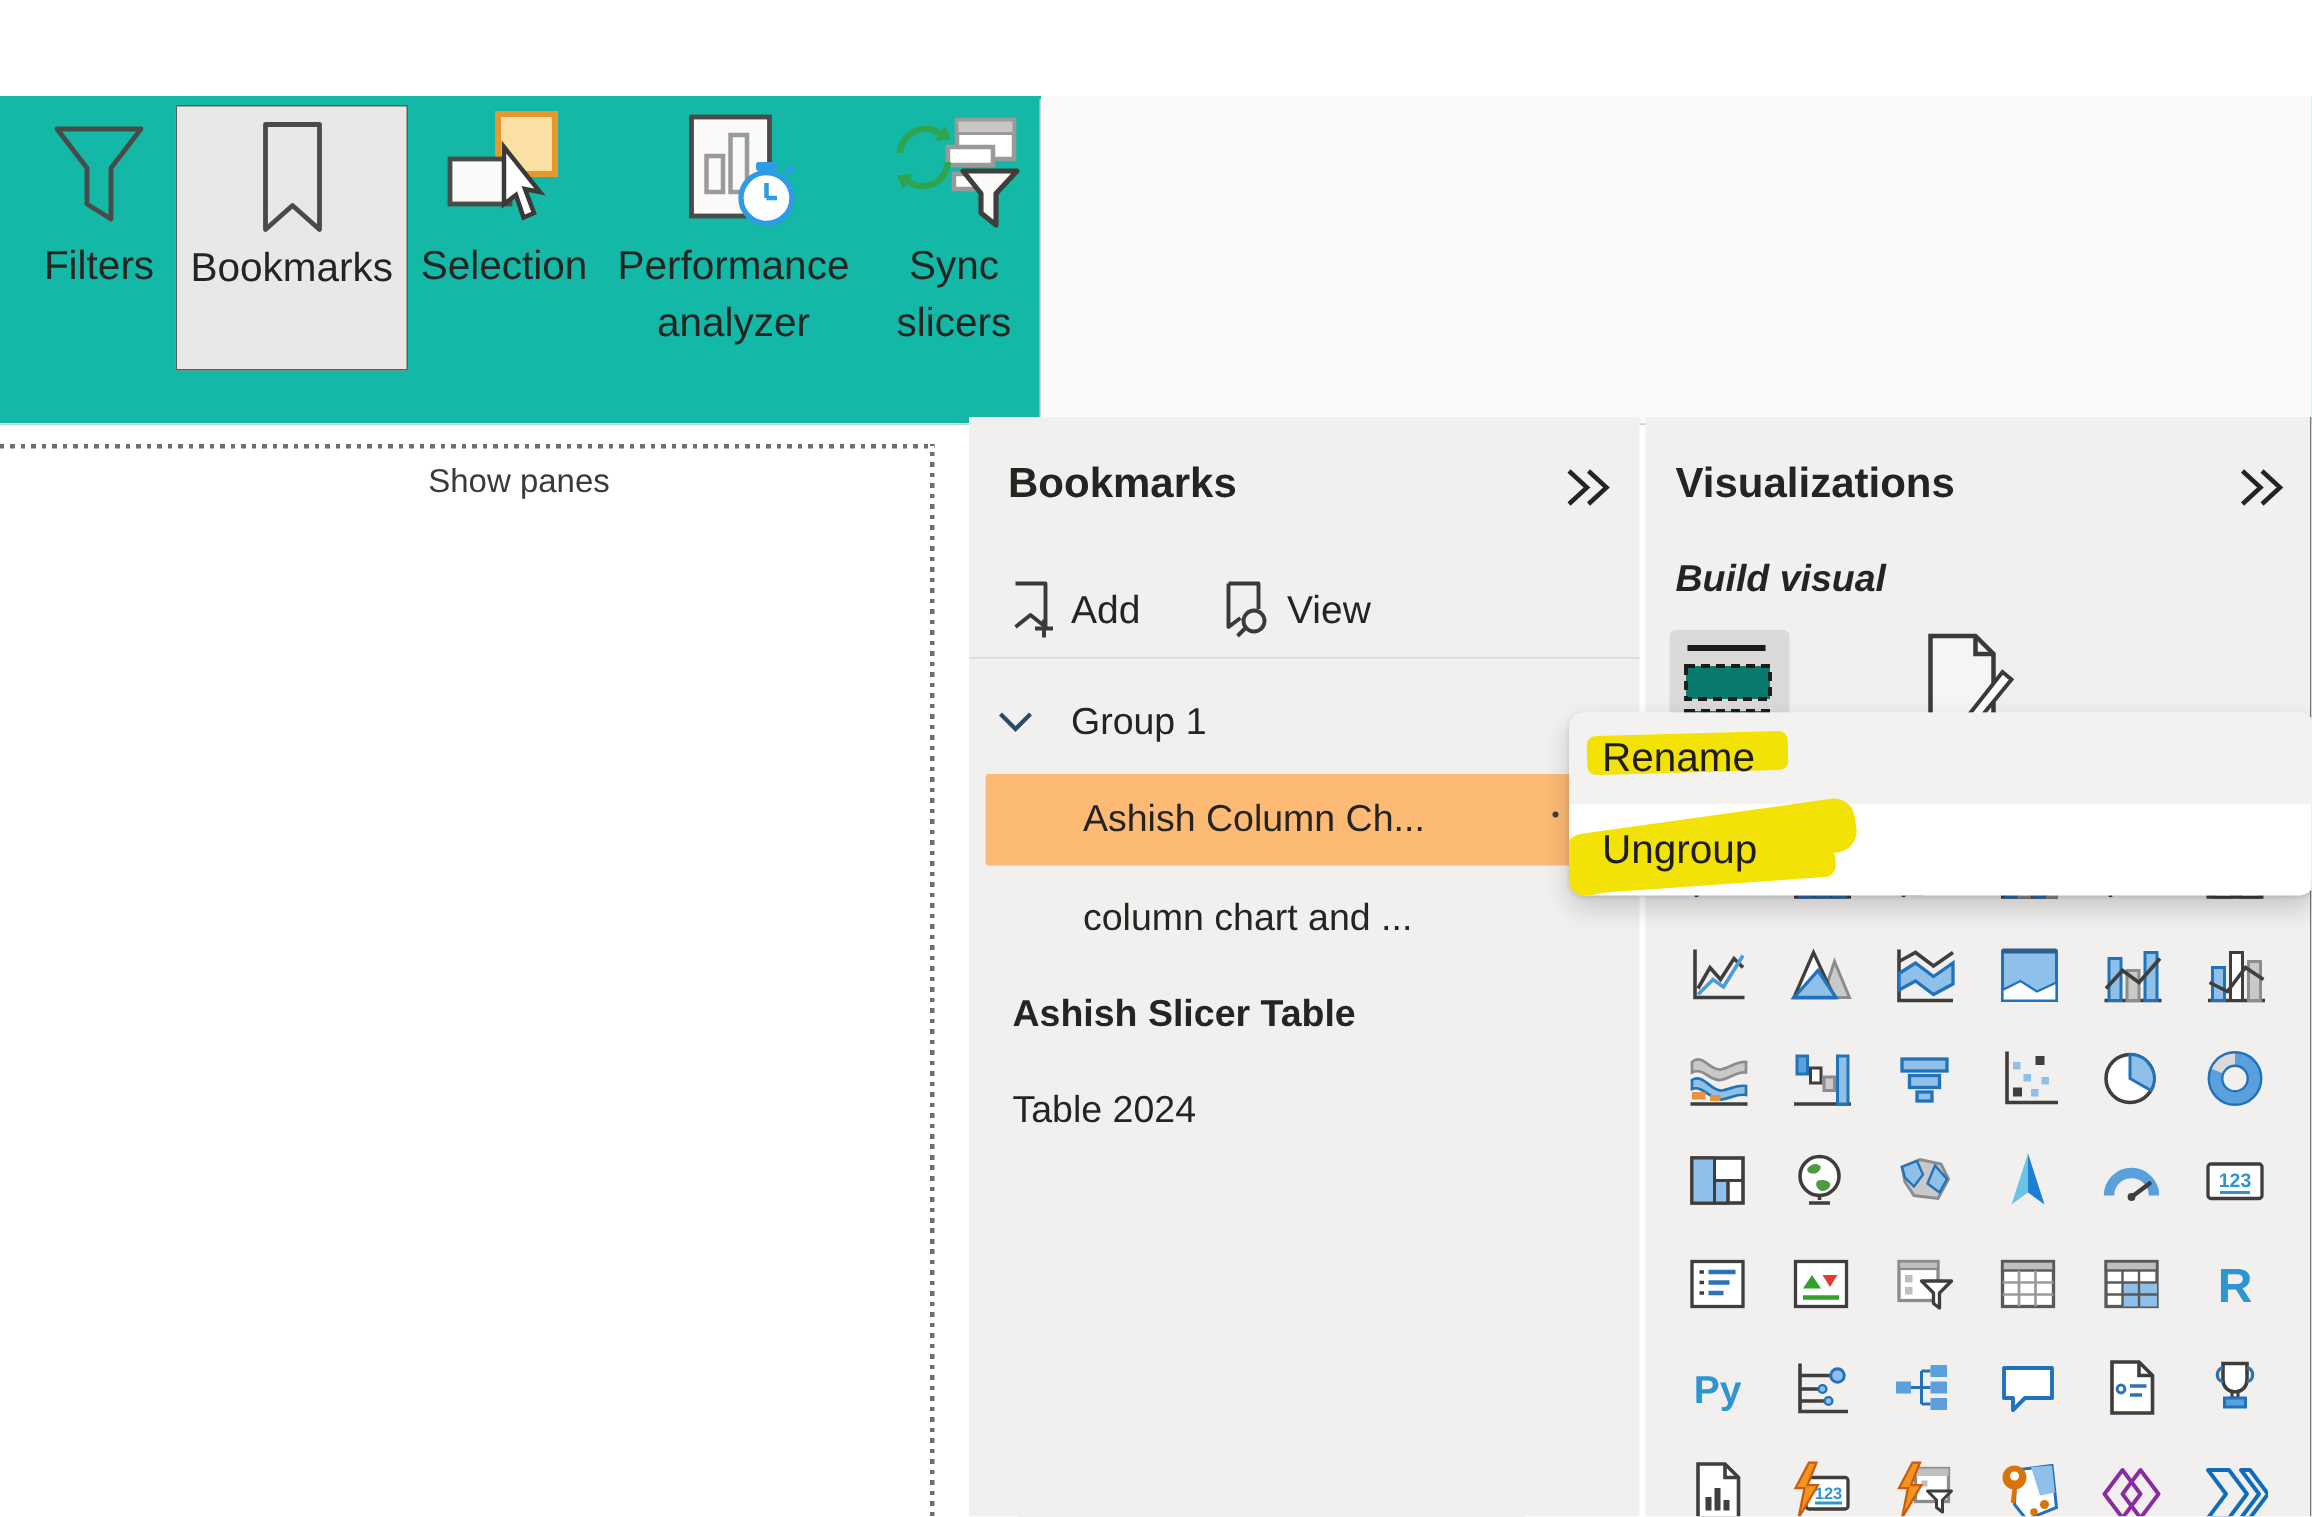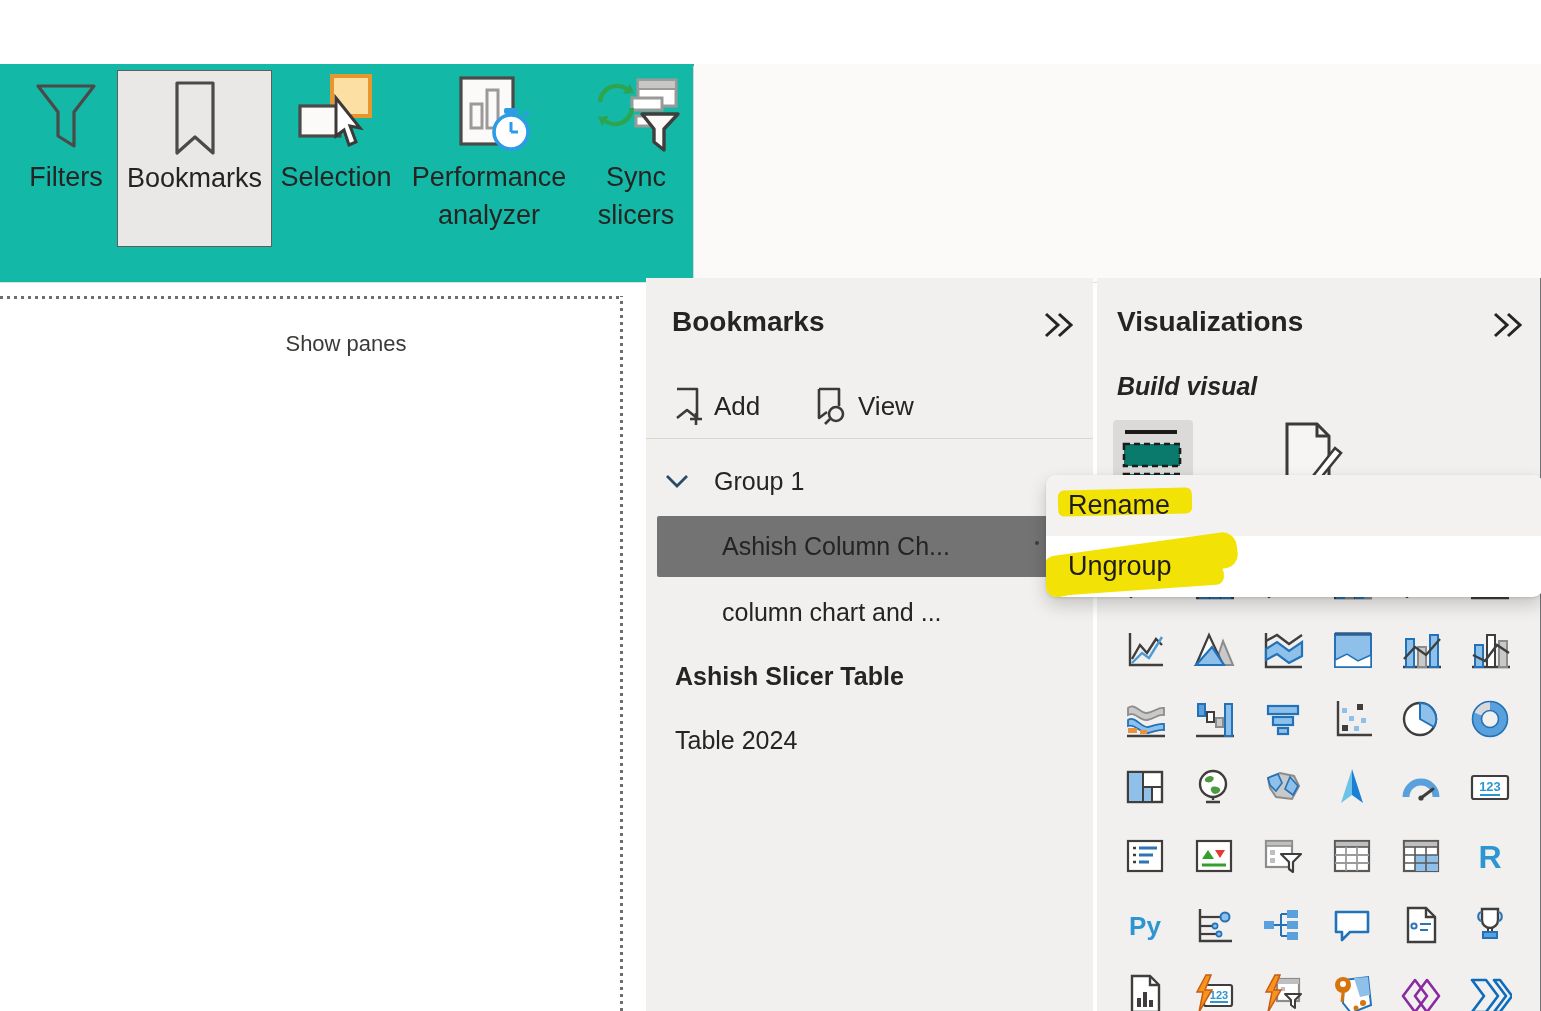--- a/index.html
+++ b/index.html
@@ -8,40 +8,40 @@
          -webkit-font-smoothing:antialiased;}
   .abs{position:absolute;}
 
   
   #ribbon{left:0;top:64px;width:1541px;height:218px;background:#14b8a6;border-bottom:1px solid #e1dfdd;}
   #ribbon .right-part{position:absolute;left:694px;top:0;width:847px;height:218px;background:#fbfaf9;}
   .ribbon-sep{position:absolute;left:693px;top:2px;width:1px;height:214px;background:#d8d6d4;}
   .rbtn{position:absolute;display:flex;flex-direction:column;align-items:center;}
   .rbtn .lbl{font-size:27px;line-height:38px;color:#252423;text-align:center;white-space:pre-line;}
   .rbtn.selected{background:#e9e8e7;border:1.5px solid #5f5d5b;box-sizing:border-box;}
-  .grouplbl{position:absolute;left:0;top:244px;width:692px;text-align:center;font-size:22px;color:#3b3a39;margin-top:23px;}
+  .grouplbl{position:absolute;left:0;top:244px;width:692px;text-align:center;font-size:22px;color:#3b3a39;}
 
   
   .canvas-dot-top{position:absolute;left:0;top:296px;width:623px;height:3px;
     background:repeating-linear-gradient(90deg,#6e6e6e 0 3px,transparent 3px 7px);}
   .canvas-dot-right{position:absolute;left:620px;top:296px;width:3px;height:715px;
     background:repeating-linear-gradient(0deg,#6e6e6e 0 3px,transparent 3px 7px);}
 
   
   .pane{position:absolute;top:278px;height:733px;background:#f1f0ee;overflow:hidden;}
   #bookmarks-pane{left:646px;width:447px;}
   #viz-pane{left:1097px;width:444px;border-right:1px solid #737373;box-sizing:border-box;}
   .pane-title{font-size:28px;font-weight:600;color:#252423;}
   .chev2{stroke:#252423;stroke-width:3;fill:none;}
 
   .bm-toolbar-btn{position:absolute;display:flex;align-items:center;gap:10px;font-size:26px;color:#252423;}
   .bm-divider{position:absolute;left:0;top:160px;width:447px;height:1px;background:#d8d6d3;}
 
   .bm-item{position:absolute;font-size:25px;color:#252423;display:flex;align-items:center;}
-  .bm-selected{position:absolute;left:11px;top:238px;width:428px;height:61px;background:#737373;border-radius:2px;}
+  .bm-selected{position:absolute;left:11px;top:238px;width:428px;height:61px;background:#fdba74;border-radius:2px;}
 
   
   .build-tab{position:absolute;left:16px;top:142px;width:80px;height:78px;background:#dbdad8;border-radius:4px;}
   .tab-underline{position:absolute;left:0;top:247px;width:444px;height:2px;background:#b9b7b5;}
 
   
   #viz-grid{position:absolute;left:26px;top:280px;display:grid;
     grid-template-columns:repeat(6,44px);grid-auto-rows:44px;column-gap:25px;row-gap:25px;}
   .viz-cell{width:44px;height:44px;cursor:pointer;}
   .viz-cell svg{width:100%;height:100%;}

